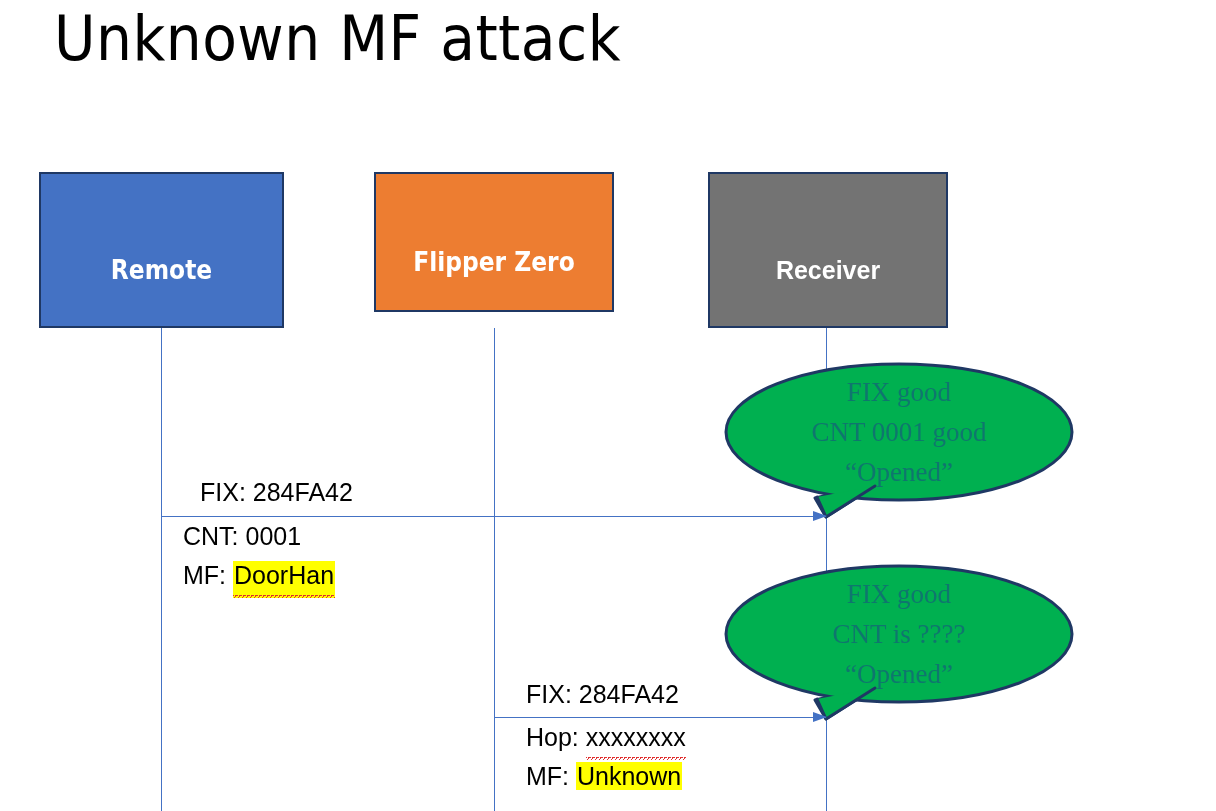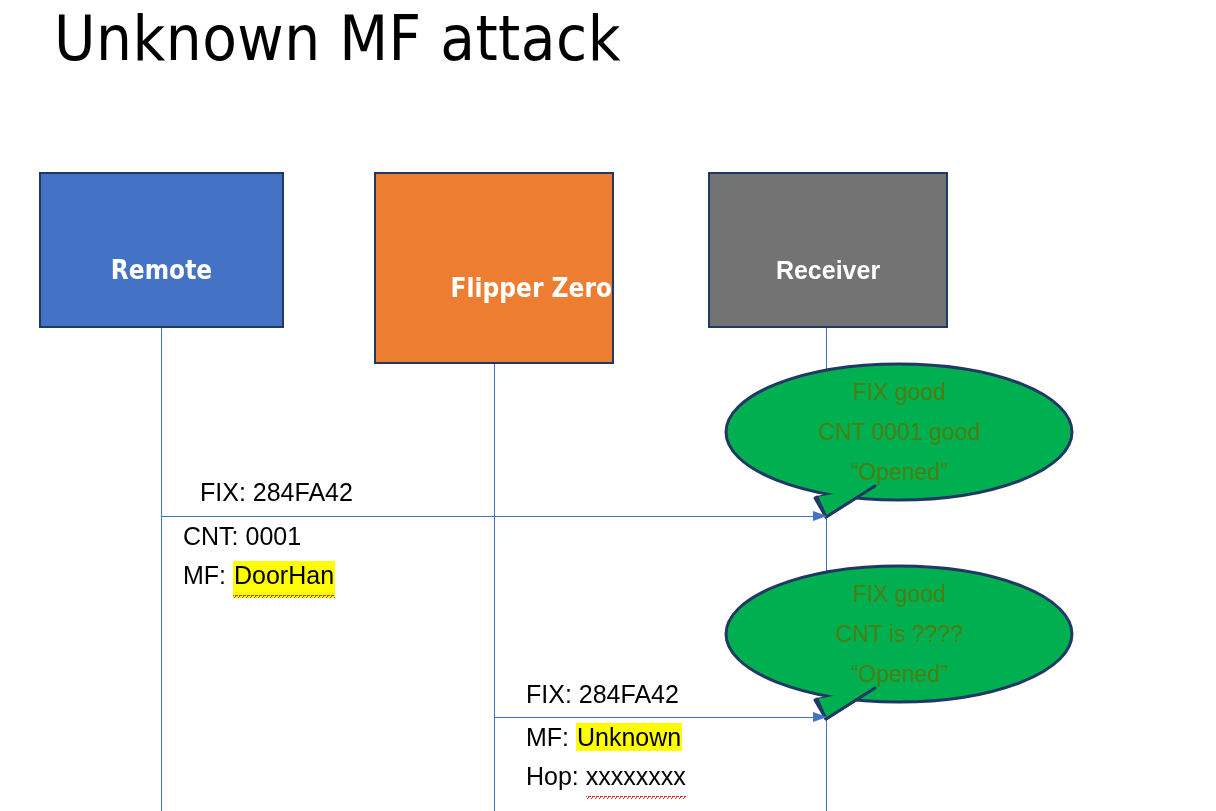--- a/index.html
+++ b/index.html
@@ -57,21 +57,21 @@
     font-weight: 700;
     line-height: 1;
     white-space: nowrap;
     margin-top: 40px;
   }
   .actor-label.wide {
     font-family: "Liberation Sans", sans-serif;
     font-size: 25px;
   }
   #actor-remote   { left: 39px;  top: 172px; width: 245px; height: 156px; background: #4472C4; }
-  #actor-flipper  { left: 374px; top: 172px; width: 240px; height: 192px; background: #ED7D31; justify-content: flex-end; }
+  #actor-flipper  { left: 374px; top: 172px; width: 240px; height: 140px; background: #ED7D31; }
   #actor-receiver { left: 708px; top: 172px; width: 240px; height: 156px; background: #737373; }
 
   
   .msg-arrow {
     position: absolute;
     height: 1px;
     background: #4472C4;
   }
   .msg-arrow::after {
     content: "";
@@ -115,23 +115,23 @@
   .callout {
     position: absolute;
   }
   .callout svg { display: block; overflow: visible; }
   .callout-text {
     position: absolute;
     left: 0;
     top: 0;
     width: 100%;
     text-align: center;
-    color: #4d7c0f;
-    font-family: Liberation Sans, sans-serif;
-    font-size: 23px;
+    color: #0f766e;
+    font-family: Liberation Serif, serif;
+    font-size: 27px;
     line-height: 40px;
     pointer-events: none;
   }
   .callout-text .line { display: block; }
 </style>
 </head>
 <body>
 
 <div id="slide">
 
@@ -195,20 +195,20 @@
   </div>
 
   <div class="msg-arrow" style="left:494px; top:717px; width:332px;"></div>
 
   <div class="msg-label" style="left:498px; top:675px;">
     <span class="line">FIX: 284FA42</span>
   </div>
 
   <div class="msg-label" style="left:498px; top:718px;">
     <span class="line">
+      <span>Hop:</span><span>&nbsp;</span><span class="squiggle">xxxxxxxx</span>
+    </span>
+    <span class="line">
       <span>MF:</span><span>&nbsp;</span><span class="hl">Unknown</span>
     </span>
-    <span class="line">
-      <span>Hop:</span><span>&nbsp;</span><span class="squiggle">xxxxxxxx</span>
-    </span>
   </div>
 
 </div>
 
 </body></html>

